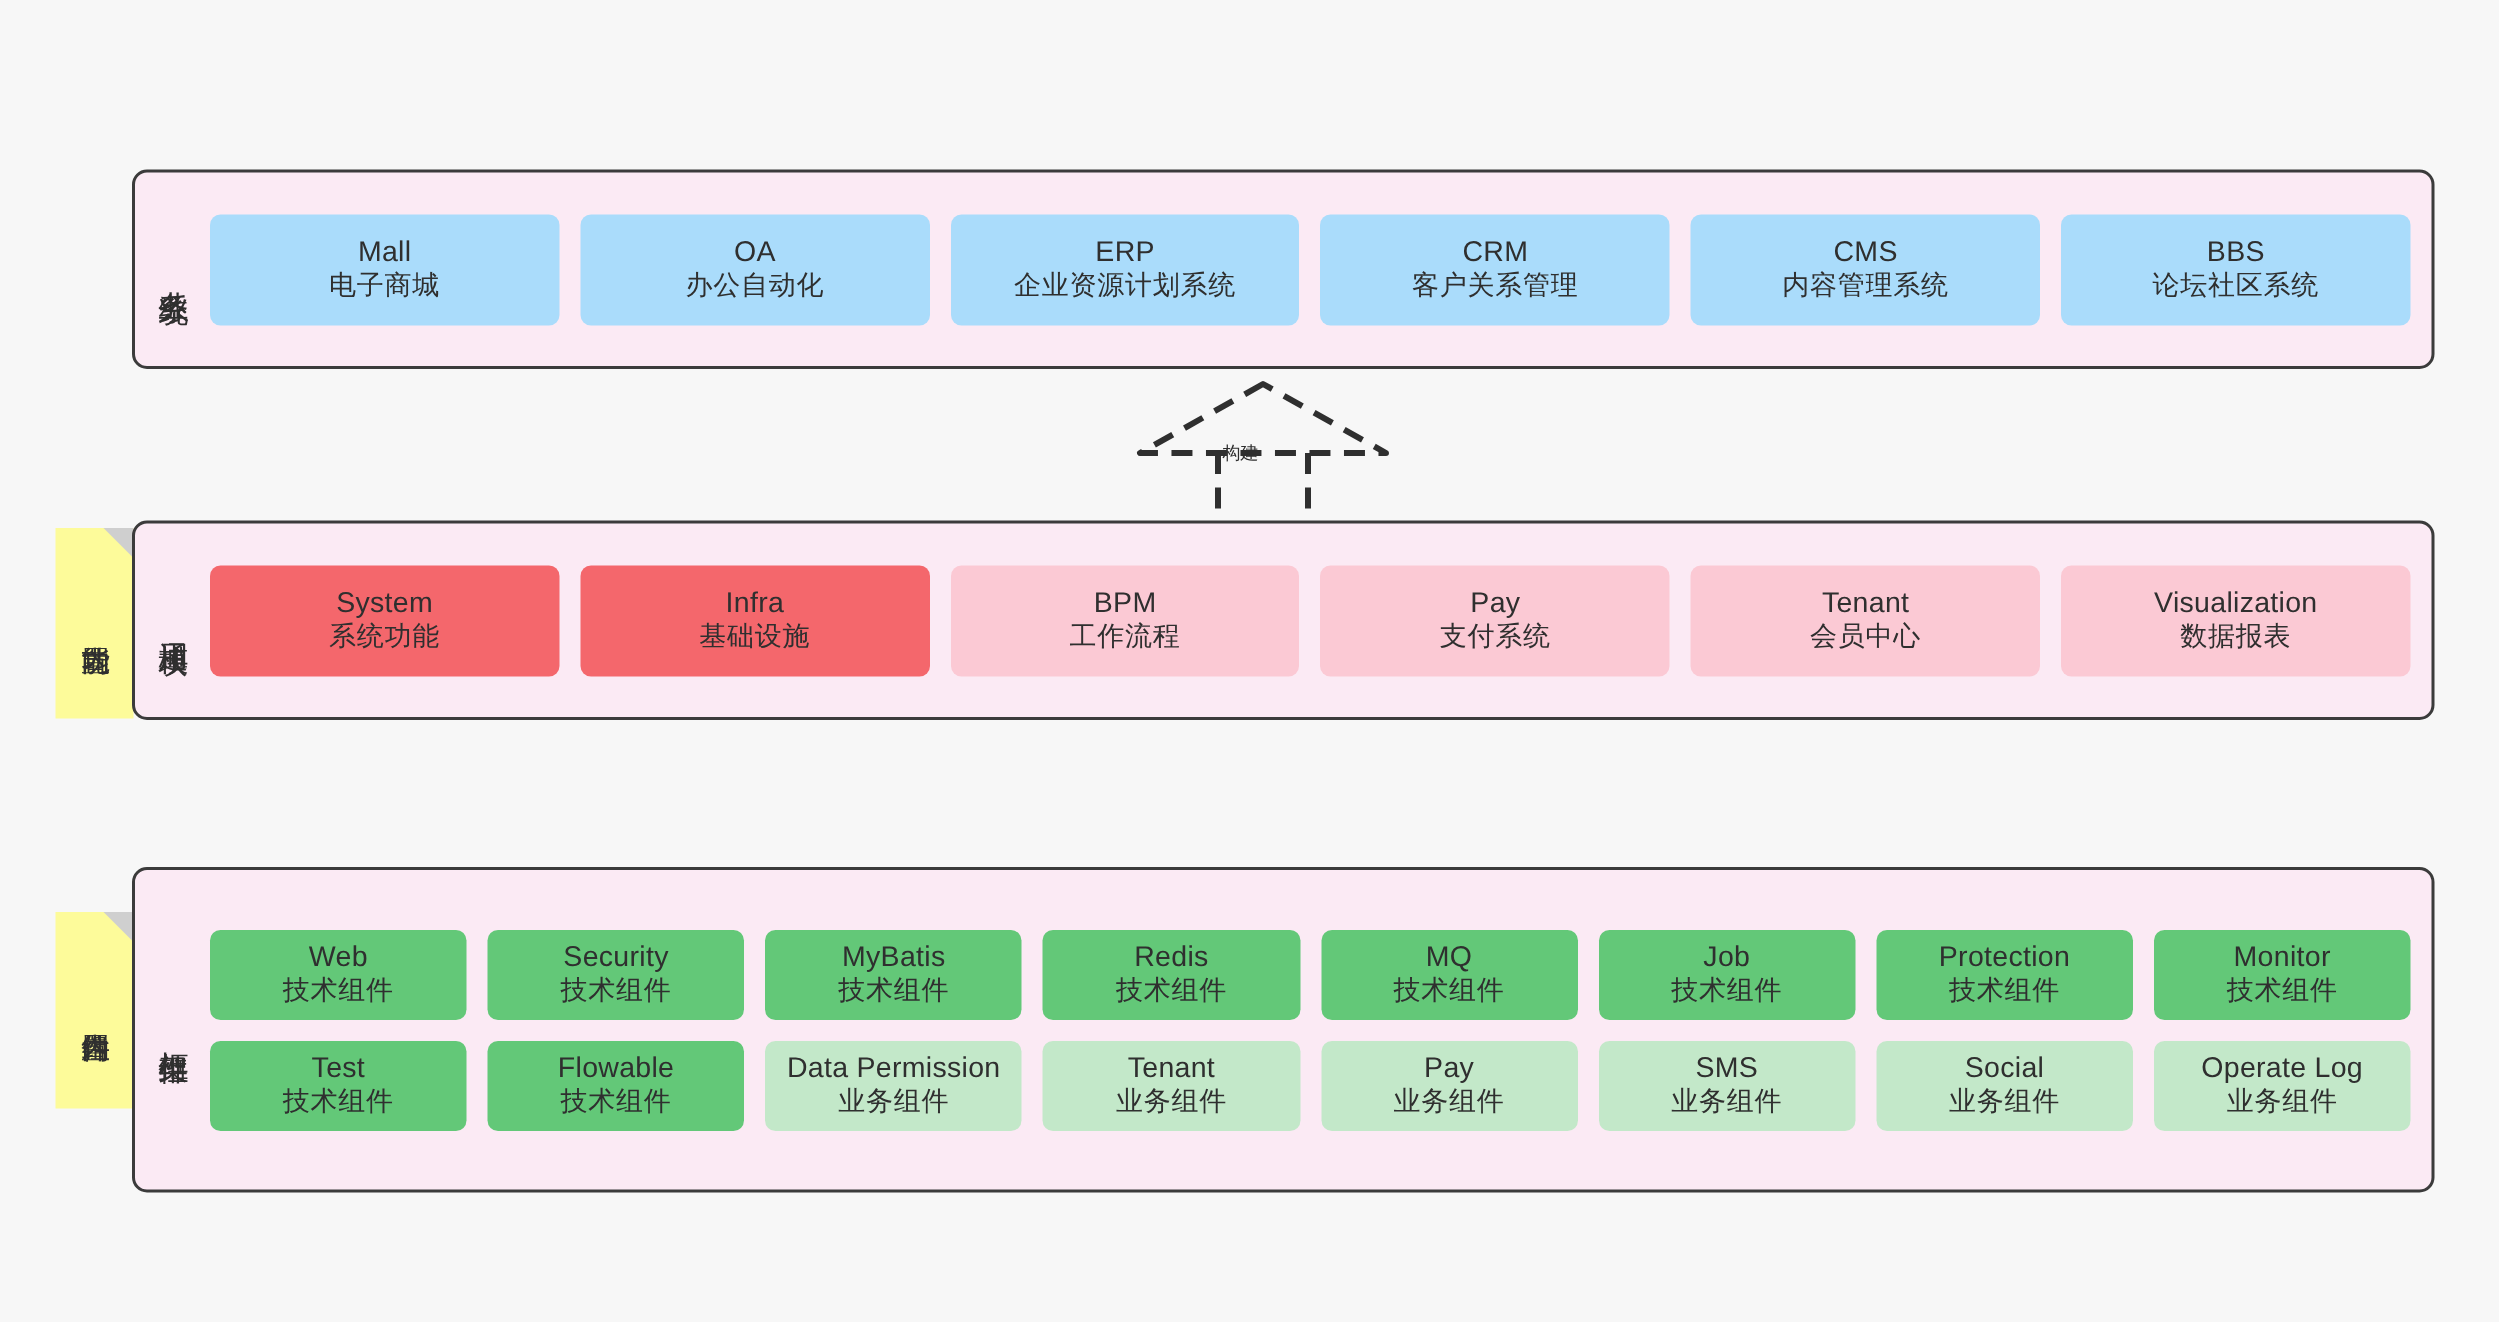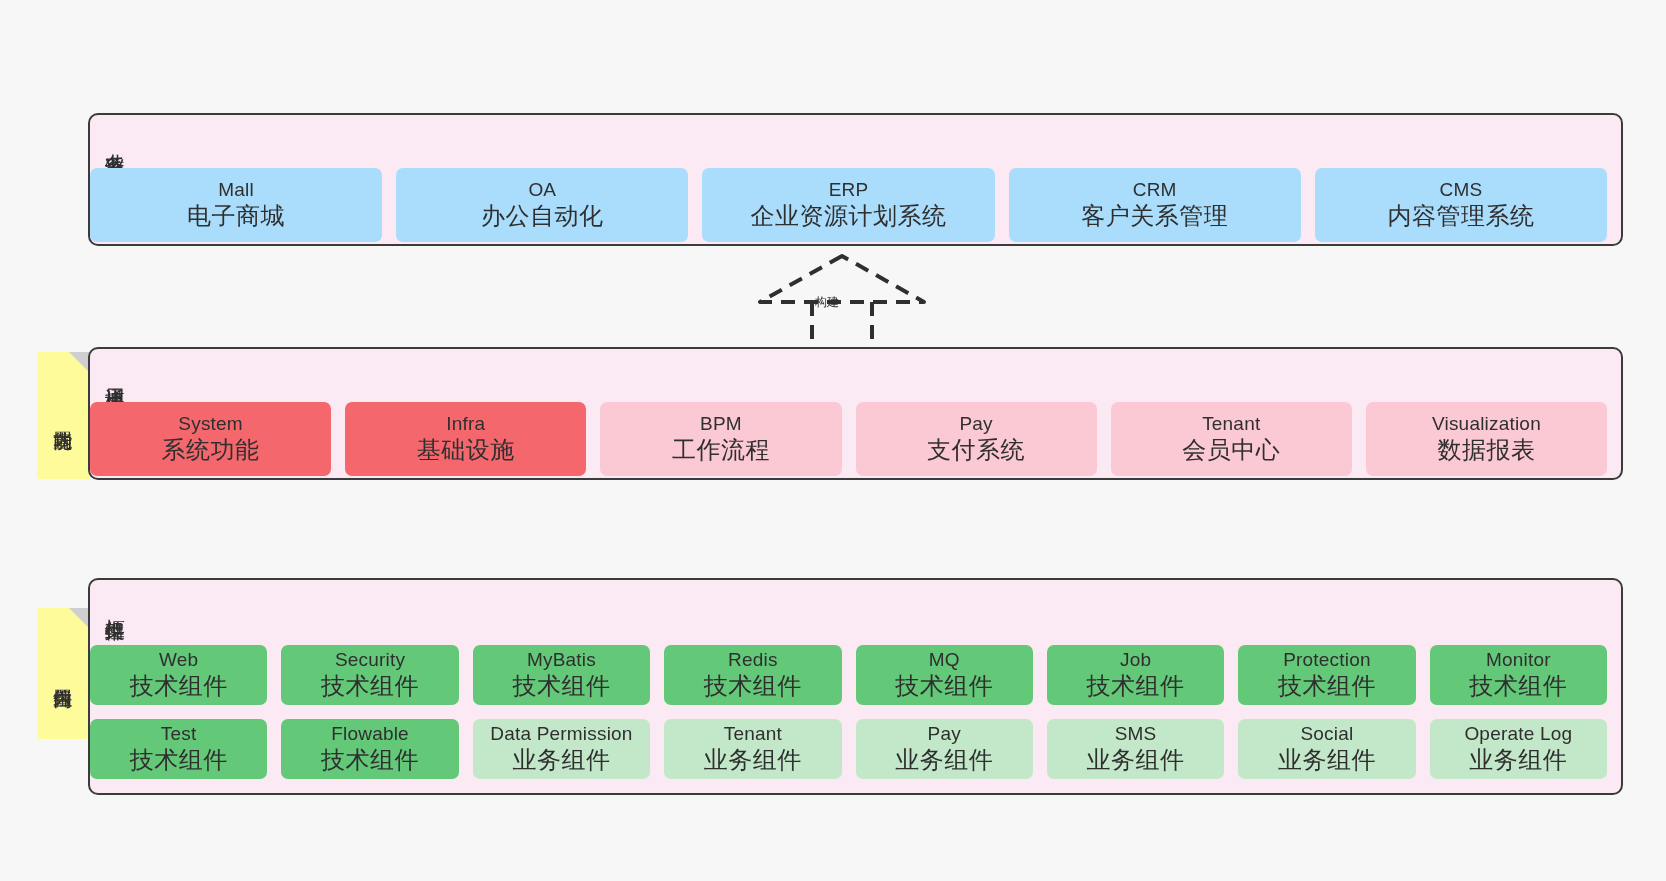--- a/index.html
+++ b/index.html
@@ -22,21 +22,20 @@
 
   
   .layer {
     position: absolute;
     background: #fbeaf4;
     border: 2px solid #3b3b3b;
     border-radius: 10px;
     box-sizing: border-box;
     display: flex;
     align-items: stretch;
-    flex-direction: column;
   }
   .layer-label {
     width: 50px;
     flex: 0 0 50px;
     display: flex;
     align-items: center;
     justify-content: center;
     font-size: 20px;
     line-height: 1.12;
     letter-spacing: 1px;
@@ -71,21 +70,21 @@
     text-align: center;
     box-sizing: border-box;
     padding: 6px 4px;
     line-height: 1.22;
   }
   .node .n-title {
     font-size: 19px;
     letter-spacing: .2px;
   }
   .node .n-sub {
-    font-size: 24px;
+    font-size: 18px;
     letter-spacing: .5px;
   }
 
   
   .c-blue        { background: #aadcfb; }
   .c-red         { background: #f4676c; }
   .c-pink        { background: #fbc9d4; align-items: center; }
   .c-green       { background: #63c878; }
   .c-lightgreen  { background: #c3e8c9; }
 
@@ -164,20 +163,24 @@
           <span class="n-sub">企业资源计划系统</span>
         </div>
         <div class="node c-blue">
           <span class="n-title">CRM</span>
           <span class="n-sub">客户关系管理</span>
         </div>
         <div class="node c-blue">
           <span class="n-title">CMS</span>
           <span class="n-sub">内容管理系统</span>
         </div>
+        <div class="node c-blue">
+          <span class="n-title">BBS</span>
+          <span class="n-sub">论坛社区系统</span>
+        </div>
       </div>
     </div>
   </div>
 
   <div class="arrow" id="arrow-build">
     <svg width="180" height="96" viewBox="0 0 180 96" fill="none">
 
       <path d="M90 2 L8 48 L172 48 Z" stroke="#2f2f2f" stroke-width="4" fill="#f7f7f7" stroke-dasharray="14 9" stroke-linejoin="round"></path>
 
       <path d="M60 48 L60 96 M120 48 L120 96" stroke="#2f2f2f" stroke-width="4" stroke-dasharray="14 9"></path>

